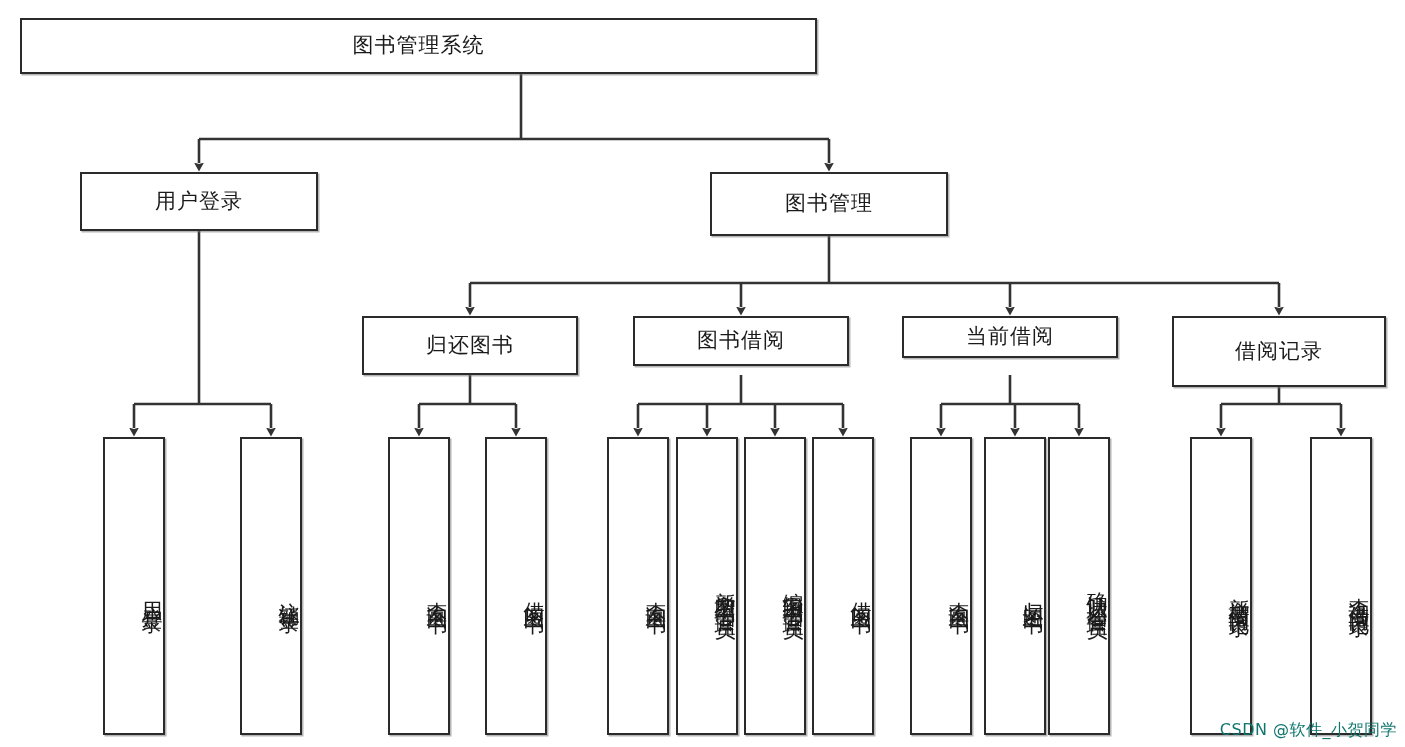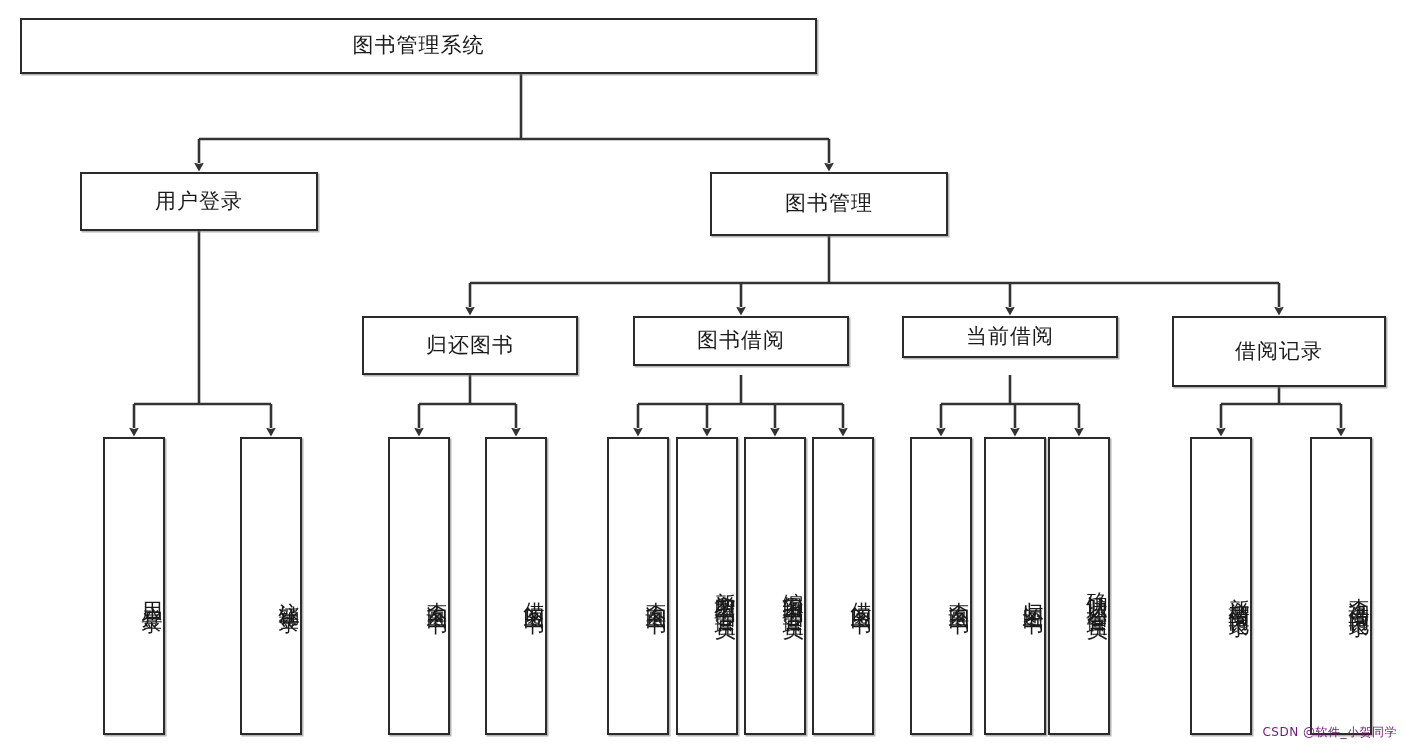--- a/index.html
+++ b/index.html
@@ -53,22 +53,22 @@
   }
   .node.vertical .vtext {
     writing-mode: vertical-rl;
     text-orientation: upright;
     white-space: nowrap;
   }
   #watermark {
     position: absolute;
     right: 8px;
     bottom: 6px;
-    font-size: 12px;
-    color: #701a75;
+    font-size: 16px;
+    color: #0f766e;
     letter-spacing: 0.5px;
     z-index: 5;
     white-space: nowrap;
     user-select: none;
   }
 </style>
 </head>
 <body>
 
 <div id="canvas">

